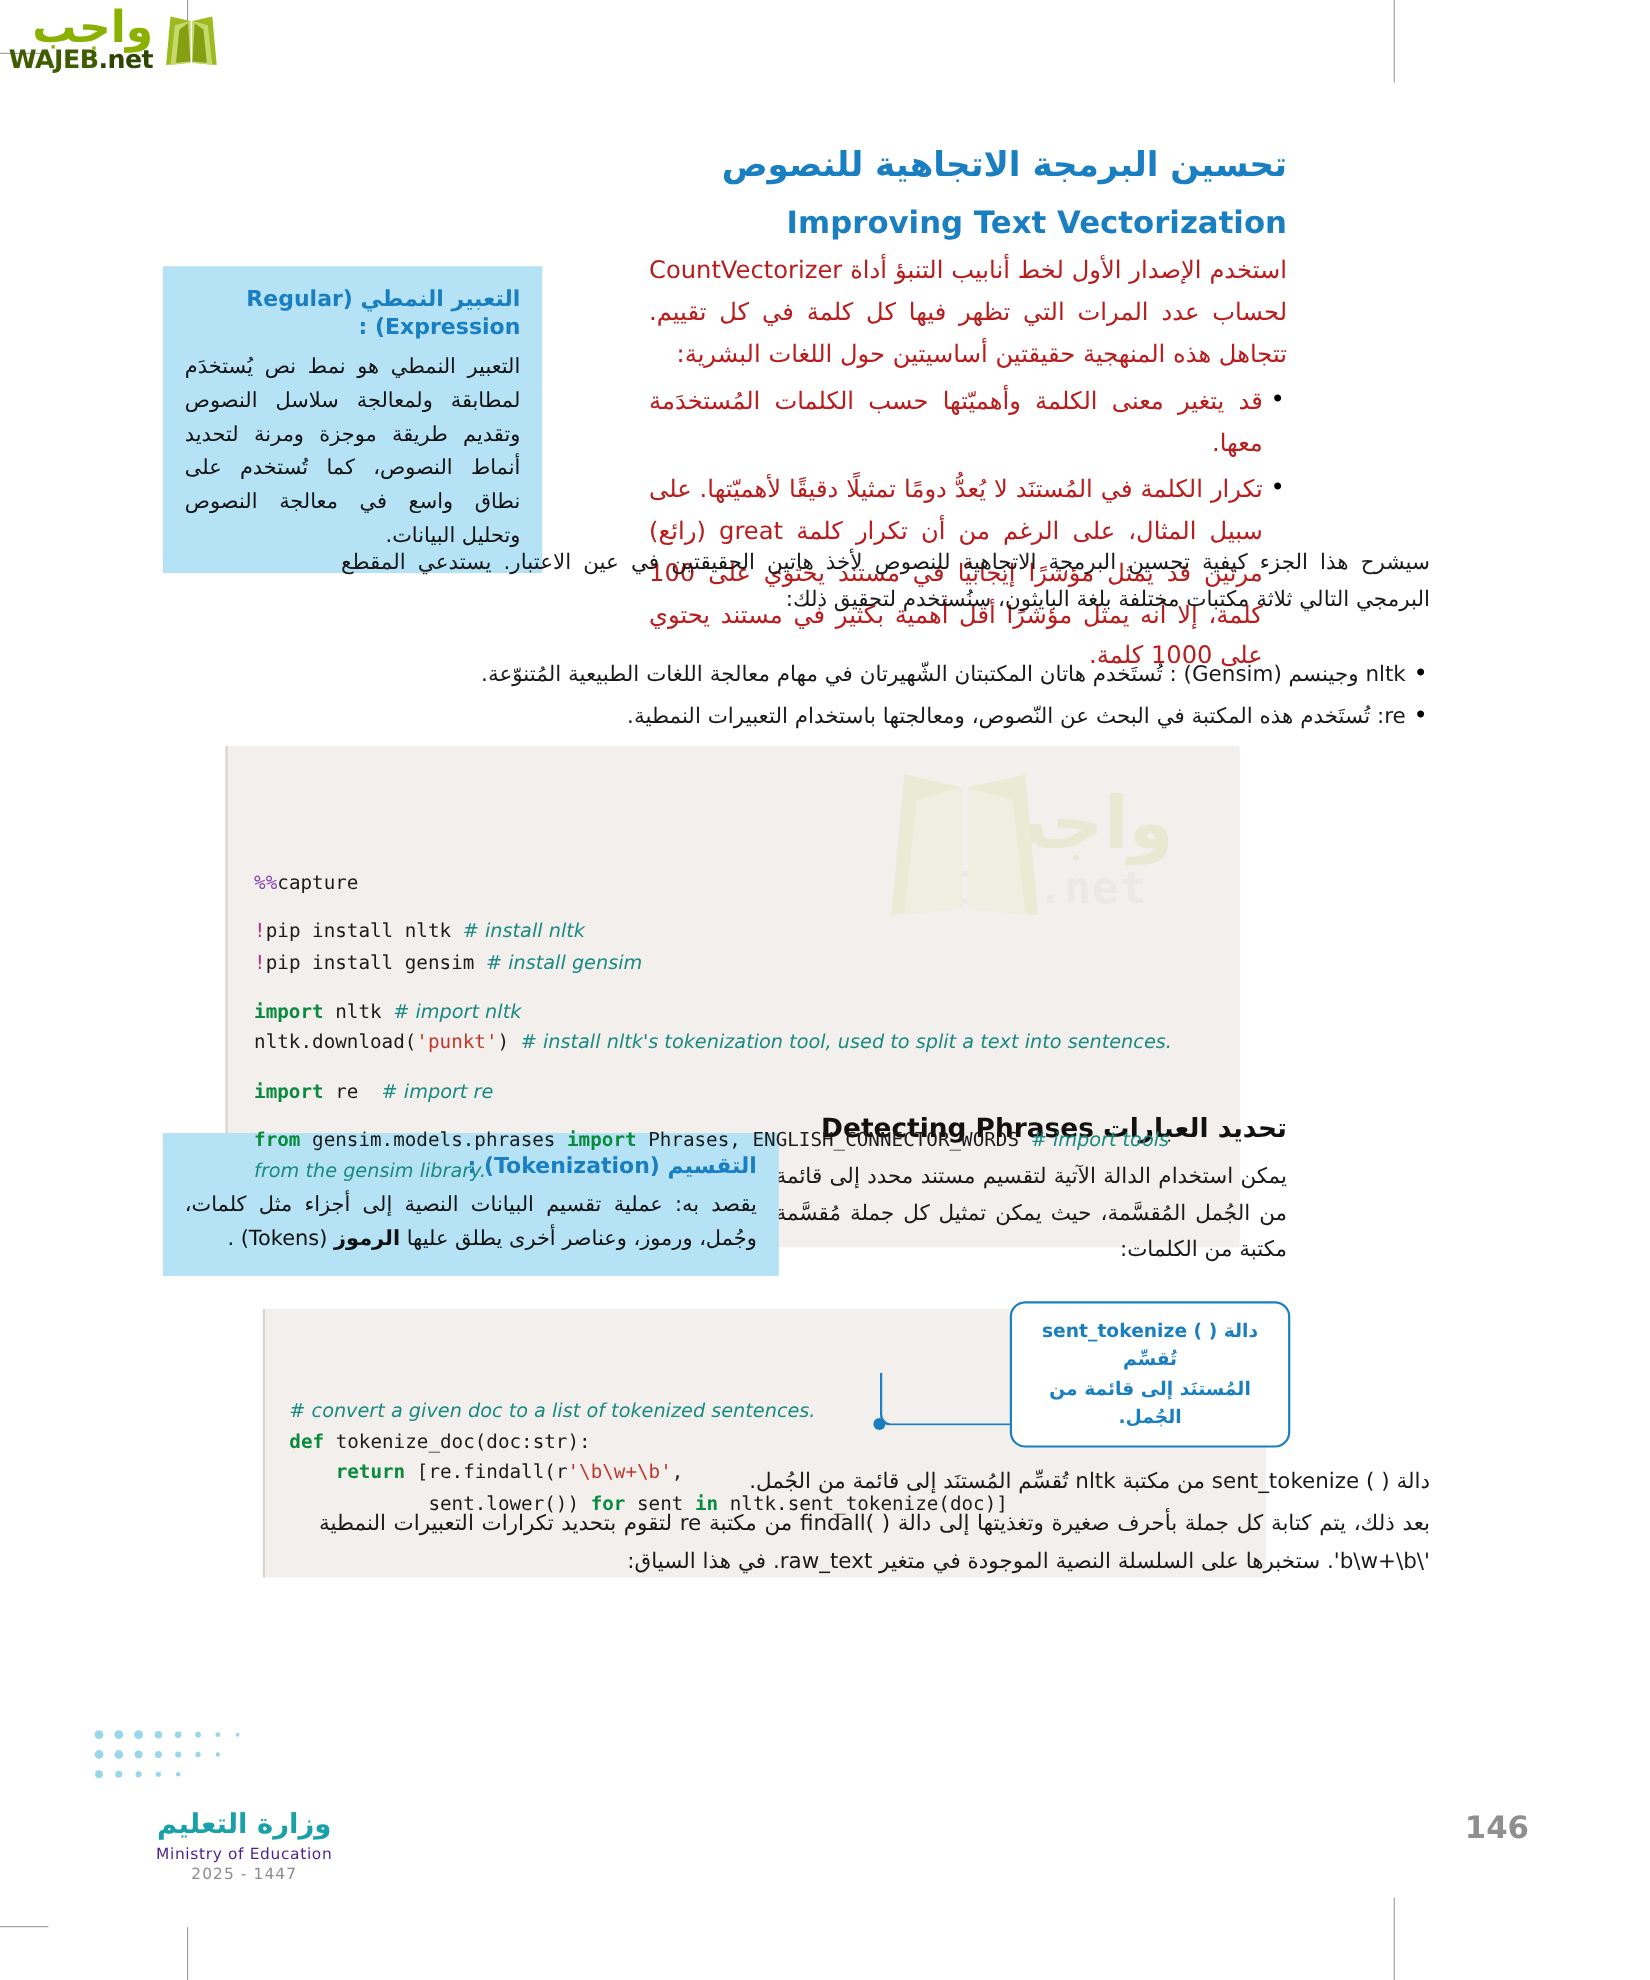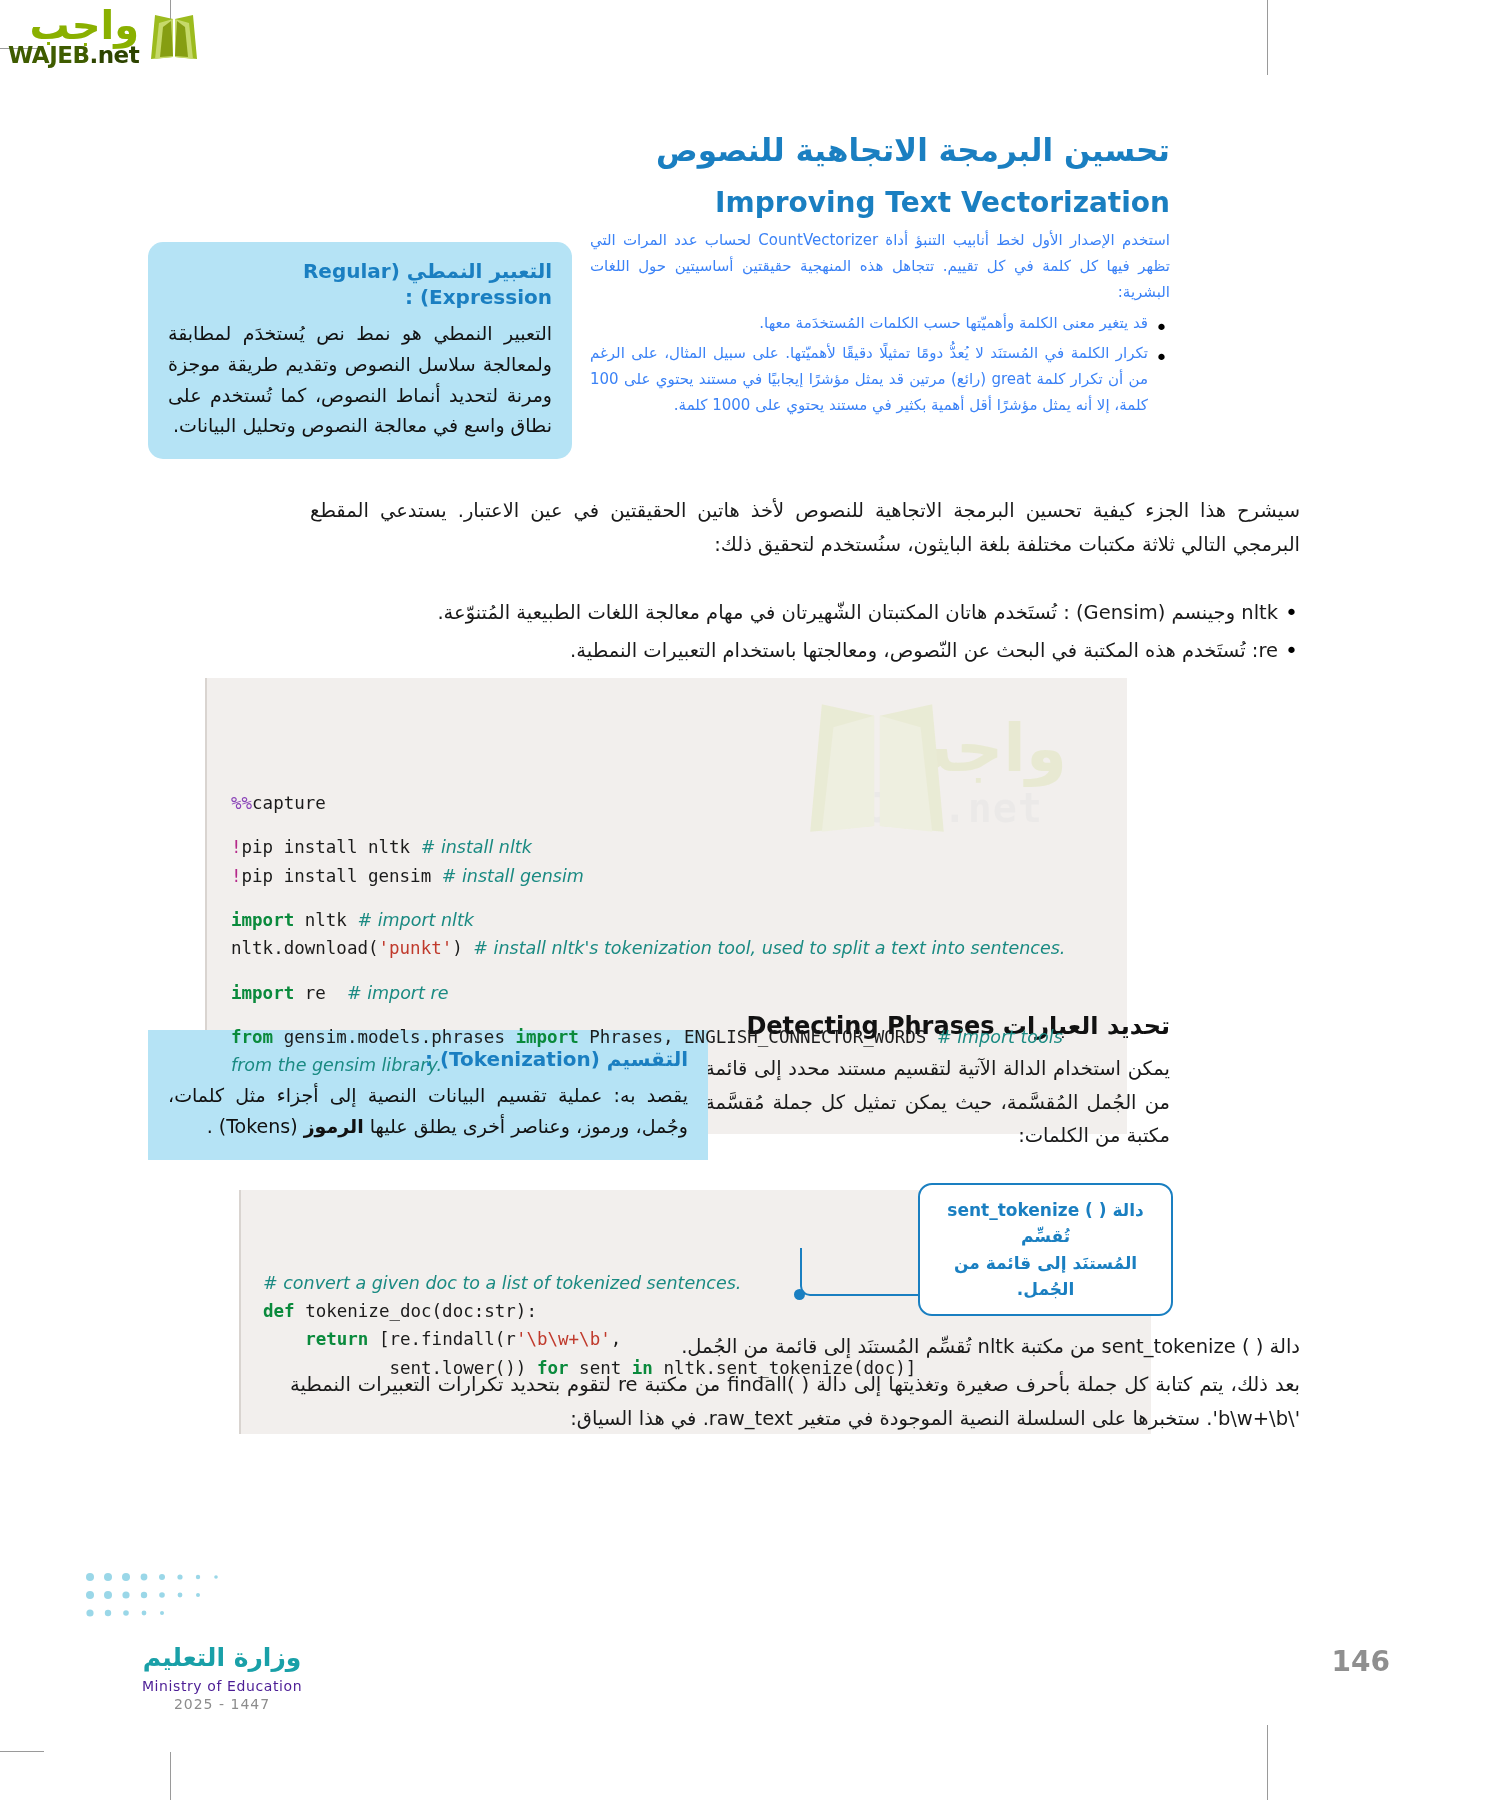--- a/index.html
+++ b/index.html
@@ -53,22 +53,22 @@
   }
   .h1-en {
     position: absolute; right: 330px; top: 186px; width: 560px;
     text-align: right; font-size: 28px; font-weight: bold;
     color: #1a7fc1; direction: ltr;
   }
 
   
   .body-col {
     position: absolute; right: 330px; top: 228px; width: 580px;
-    text-align: justify; font-size: 15px; line-height: 1.72;
-    color: #3b82f6; direction: rtl;
+    text-align: justify; font-size: 22px; line-height: 1.72;
+    color: #b91c1c; direction: rtl;
   }
   .body-col p { margin-bottom: 6px; }
   ul.bullets { list-style: none; margin: 4px 0 0 0; padding: 0; }
   ul.bullets > li {
     position: relative; padding-right: 22px; margin-bottom: 4px;
     text-align: justify;
   }
   ul.bullets > li::before {
     content: "•"; position: absolute; right: 2px; top: -2px;
     font-size: 22px; color: #000;
@@ -82,21 +82,21 @@
   .def-title {
     font-size: 20px; font-weight: bold; color: #1a7fc1;
     margin-bottom: 8px; text-align: right; line-height: 1.3;
   }
   .def-body {
     font-size: 19px; color: #111; line-height: 1.62;
     text-align: justify;
   }
   .def-body b { font-weight: bold; }
 
-  #regex-box { left: 148px; top: 242px; width: 424px; border-radius: 15px; }
+  #regex-box { left: 148px; top: 242px; width: 345px; }
   #token-box { left: 148px; top: 1030px; width: 560px; }
 
   
   .wide-para {
     position: absolute; direction: rtl; text-align: justify;
     font-size: 19.5px; line-height: 1.74; color: #1a1a1a;
   }
   #para-mid { right: 200px; top: 494px; width: 990px; }
   #para-bullets { right: 200px; top: 592px; width: 990px; }
   #para-after-code { right: 200px; top: 1330px; width: 990px; }

